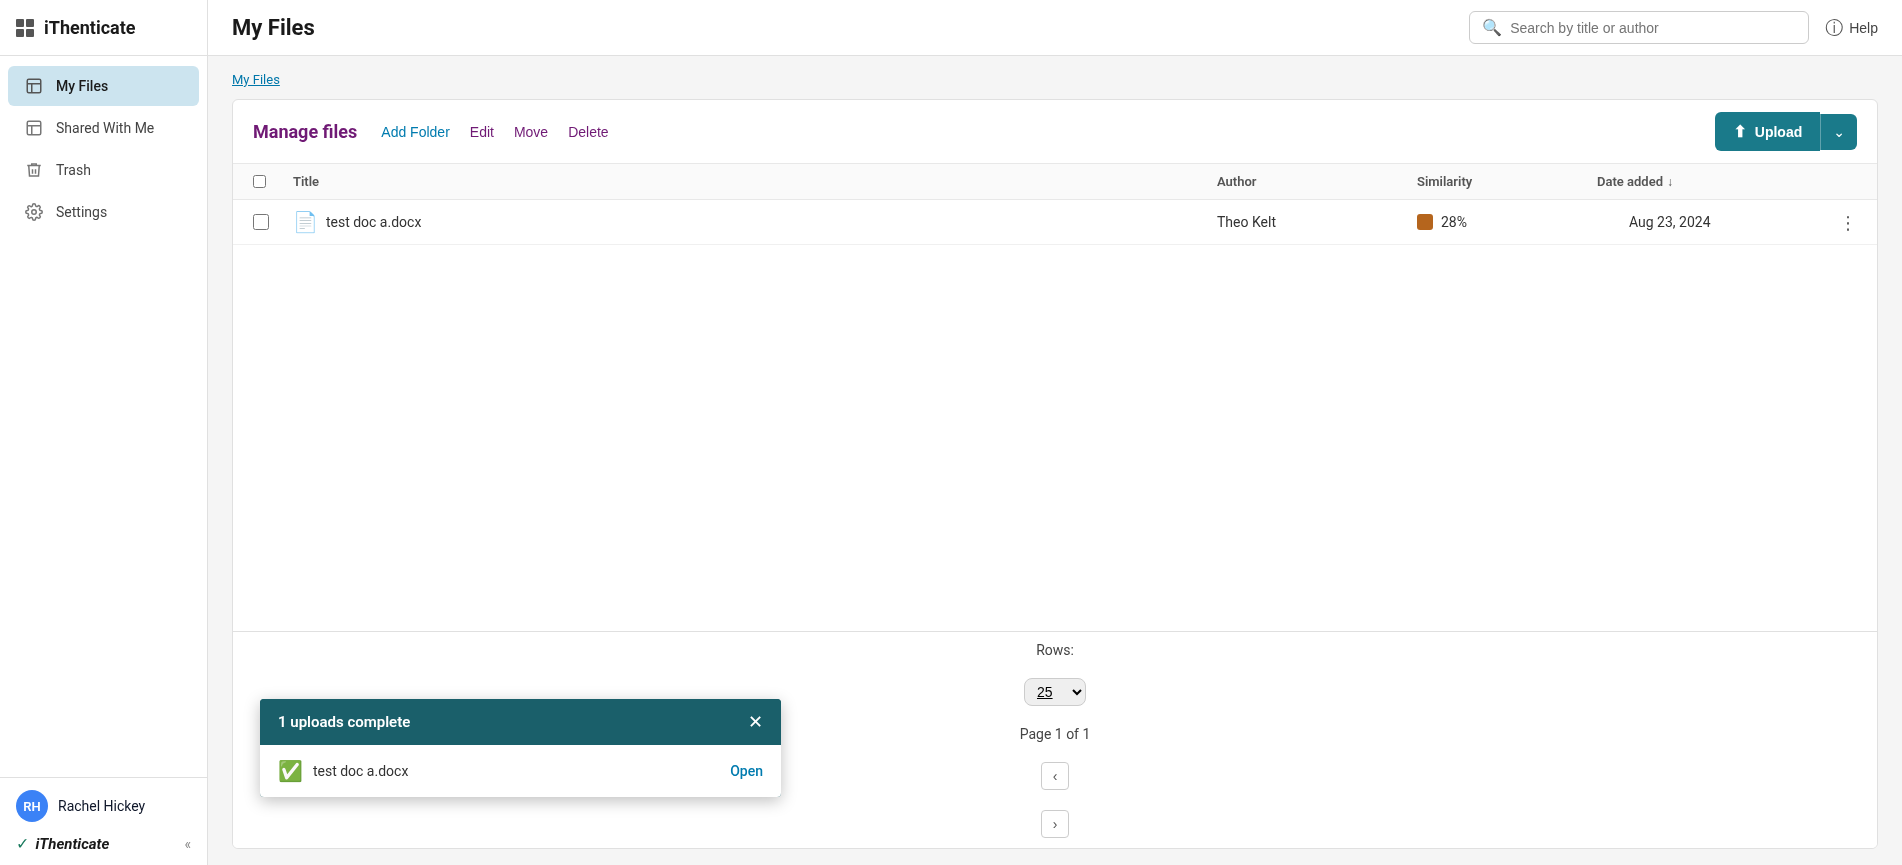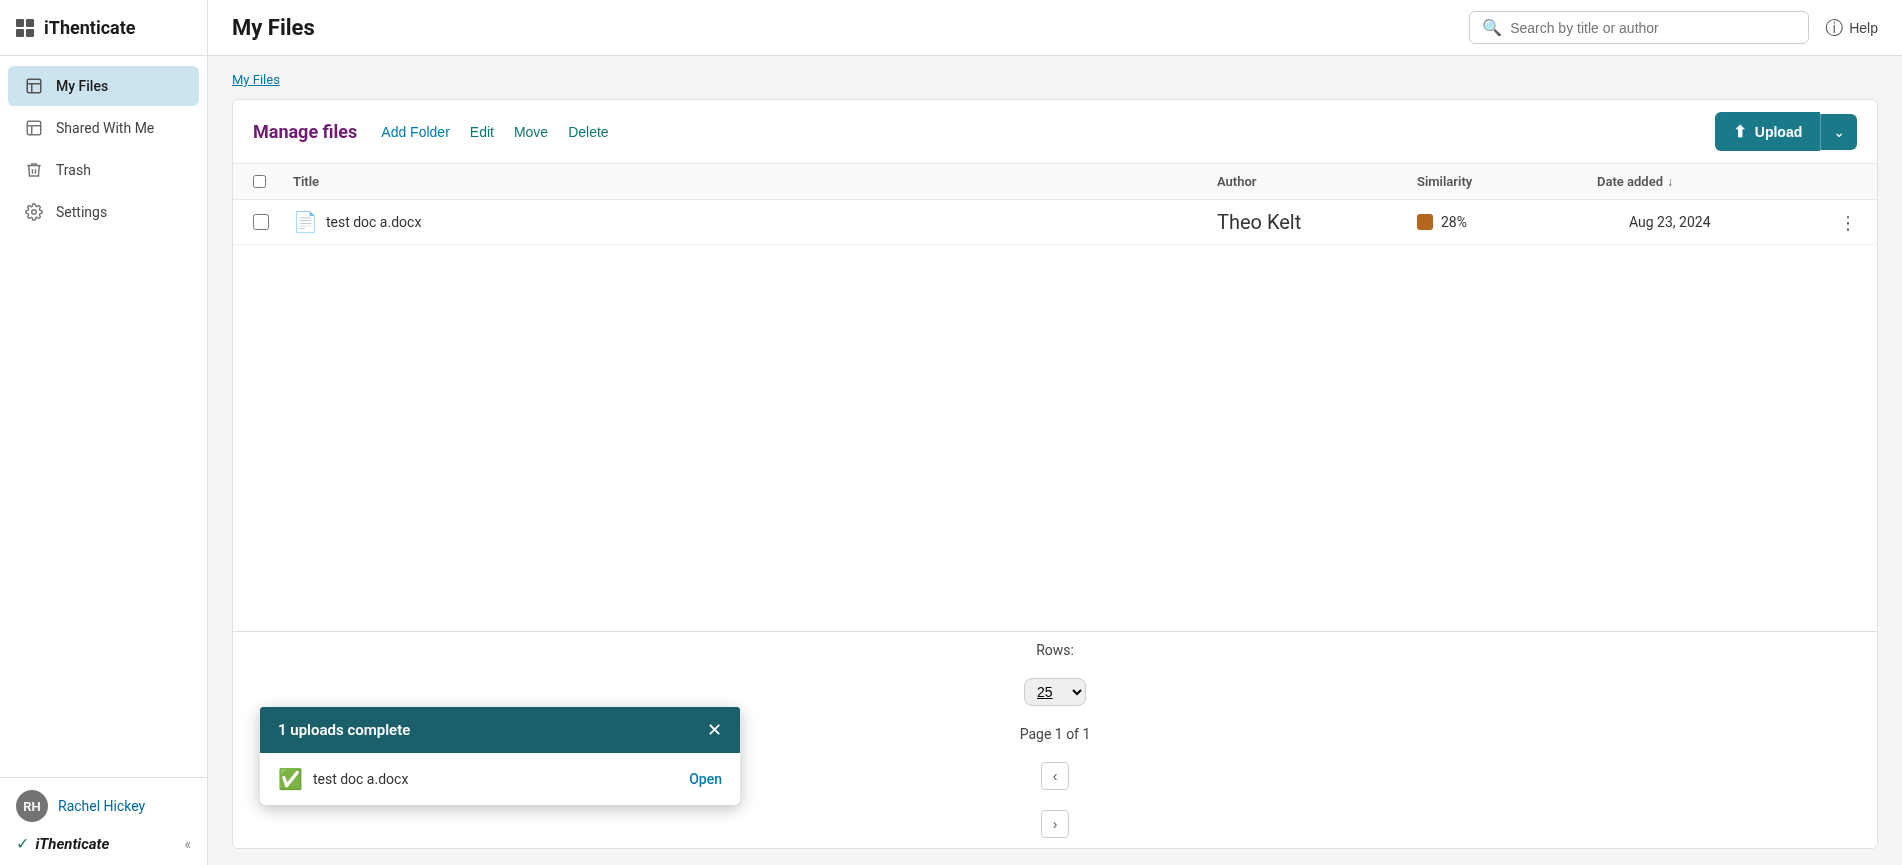--- a/index.html
+++ b/index.html
@@ -74,31 +74,31 @@
     #user-row {
       display: flex;
       align-items: center;
       gap: 10px;
       margin-bottom: 12px;
     }
     #user-avatar {
       width: 32px;
       height: 32px;
       border-radius: 50%;
-      background: #737373;
+      background: #3b82f6;
       display: flex;
       align-items: center;
       justify-content: center;
       color: #fff;
       font-size: 13px;
       font-weight: 600;
     }
     #user-name {
       font-size: 14px;
-      color: #0369a1;
+      color: #0f172a;
     }
     #brand-row {
       display: flex;
       align-items: center;
       gap: 6px;
     }
     #brand-check {
       color: #1a7a5e;
       font-size: 16px;
     }
@@ -217,21 +217,21 @@
       cursor: pointer;
       background: none;
       border: none;
       padding: 0;
     }
     .toolbar-action.active {
       color: #007baf;
       font-weight: 500;
     }
     .toolbar-action.disabled {
-      color: #0f766e;
+      color: #701a75;
     }
     #upload-group {
       margin-left: auto;
       display: flex;
       align-items: center;
     }
     #upload-btn {
       background: #1a7a8a;
       color: #fff;
       border: none;
@@ -298,21 +298,21 @@
       align-items: center;
       gap: 8px;
       font-size: 14px;
       color: #333;
     }
     .file-icon {
       font-size: 20px;
       color: #4a90d9;
     }
     .cell-author {
-      font-size: 20px;
+      font-size: 14px;
       color: #333;
     }
     .cell-similarity {
       display: flex;
       align-items: center;
       gap: 8px;
       font-size: 14px;
       color: #333;
     }
     .similarity-badge {
@@ -367,23 +367,23 @@
       align-items: center;
       justify-content: center;
       cursor: pointer;
       font-size: 14px;
       color: #555;
     }
 
     
     #toast {
       position: fixed;
-      bottom: 60px;
+      bottom: 68px;
       left: 260px;
-      width: 480px;
+      width: 521px;
       background: #1a5f6a;
       border-radius: 4px;
       overflow: hidden;
       box-shadow: 0 4px 16px rgba(0,0,0,0.25);
       z-index: 100;
     }
     #toast-header {
       display: flex;
       align-items: center;
       justify-content: space-between;

